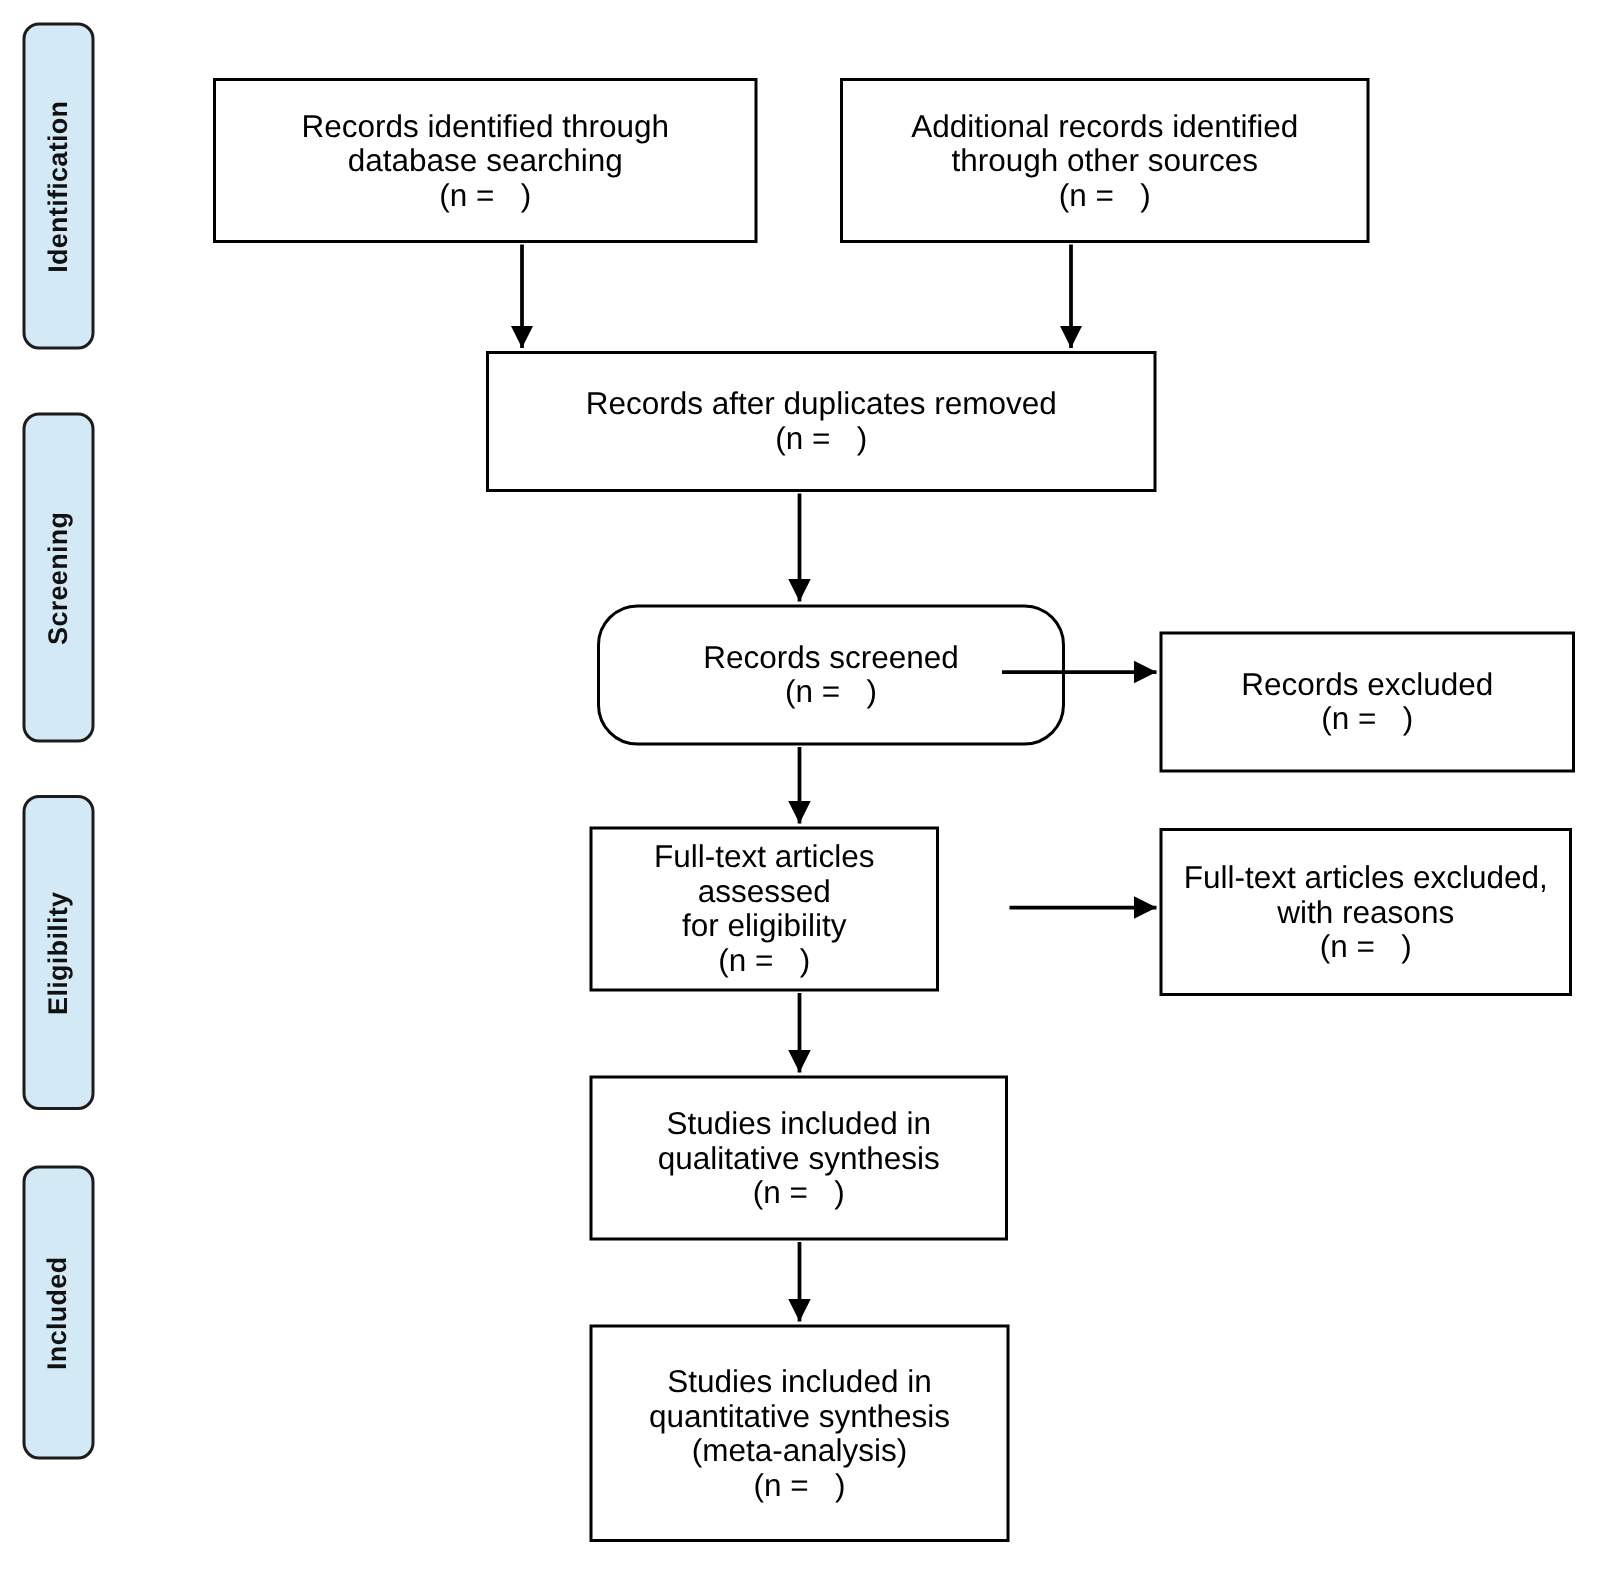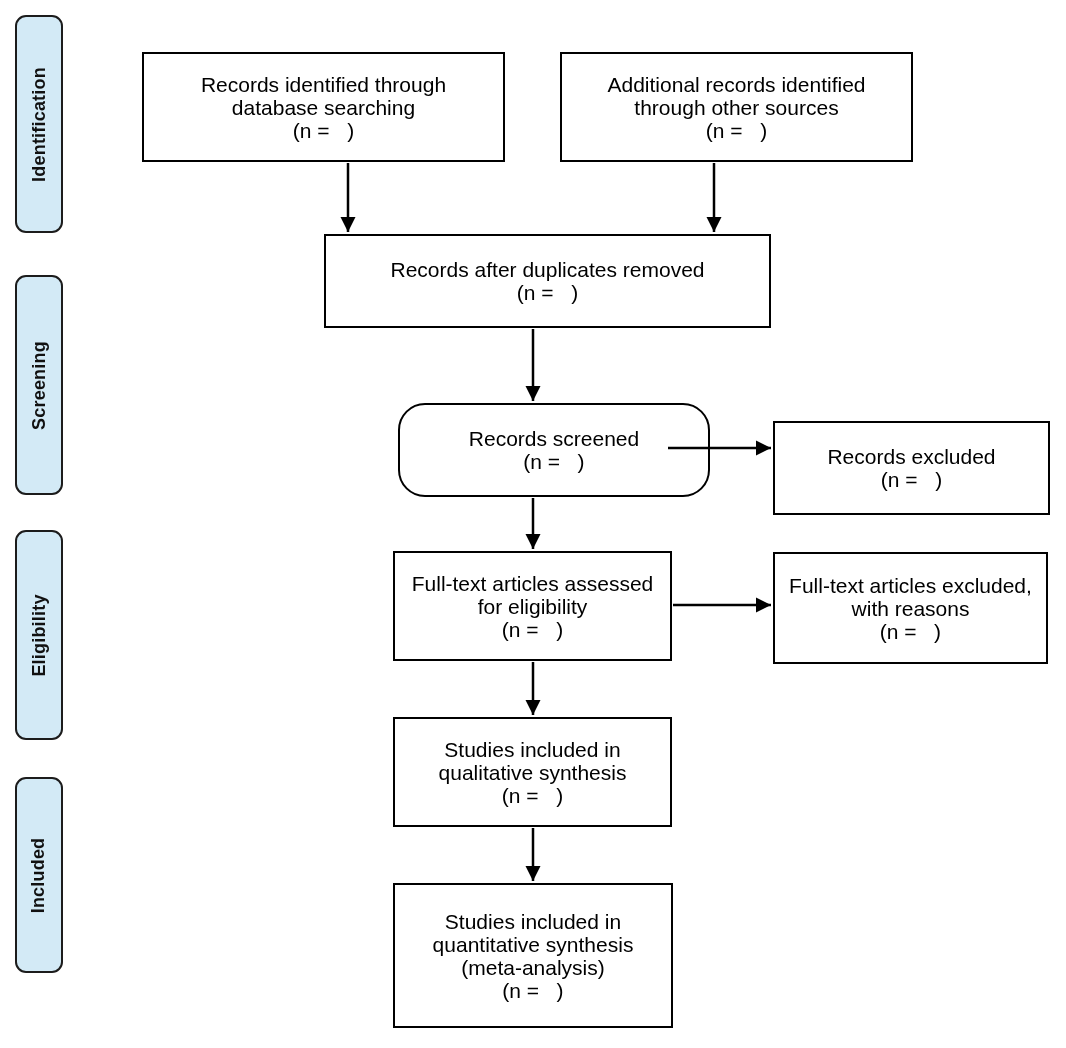--- a/index.html
+++ b/index.html
@@ -98,21 +98,21 @@
 (n =&nbsp;&nbsp;&nbsp;)</span>
   </div>
   <div class="fbox" style="left:398px; top:403px; width:312px; height:94px;border-radius:27px;">
     <span>Records screened
 (n =&nbsp;&nbsp;&nbsp;)</span>
   </div>
   <div class="fbox" style="left:773px; top:403px; width:277px; height:94px;margin-top:18px;">
     <span>Records excluded
 (n =&nbsp;&nbsp;&nbsp;)</span>
   </div>
-  <div class="fbox" style="left:393px; top:551px; width:279px; height:110px;">
+  <div class="fbox" style="left:393px; top:551px; width:233px; height:110px;">
     <span>Full-text articles assessed
 for eligibility
 (n =&nbsp;&nbsp;&nbsp;)</span>
   </div>
   <div class="fbox" style="left:773px; top:552px; width:275px; height:112px;">
     <span>Full-text articles excluded,
 with reasons
 (n =&nbsp;&nbsp;&nbsp;)</span>
   </div>
   <div class="fbox" style="left:393px; top:717px; width:279px; height:110px;">

